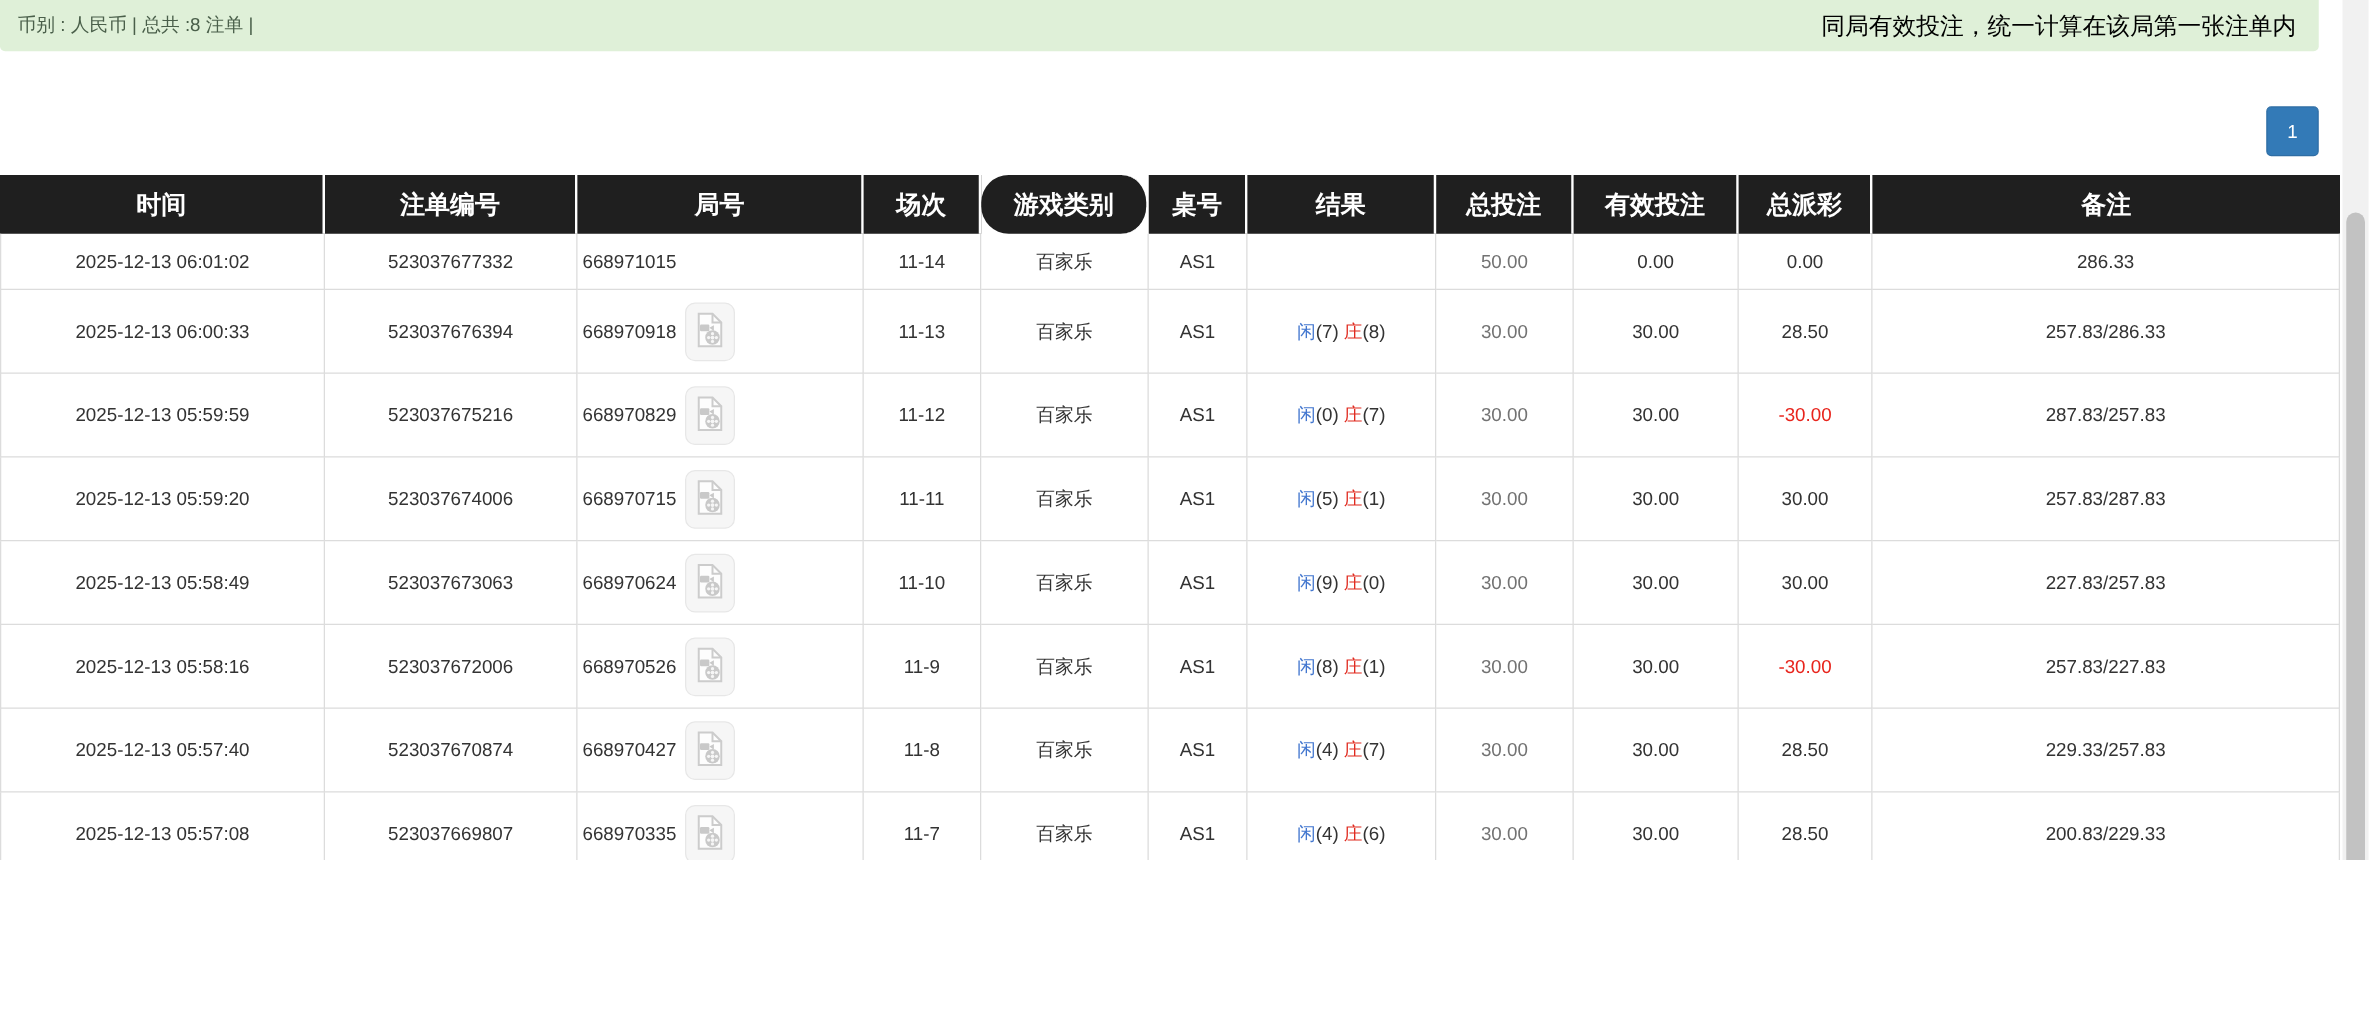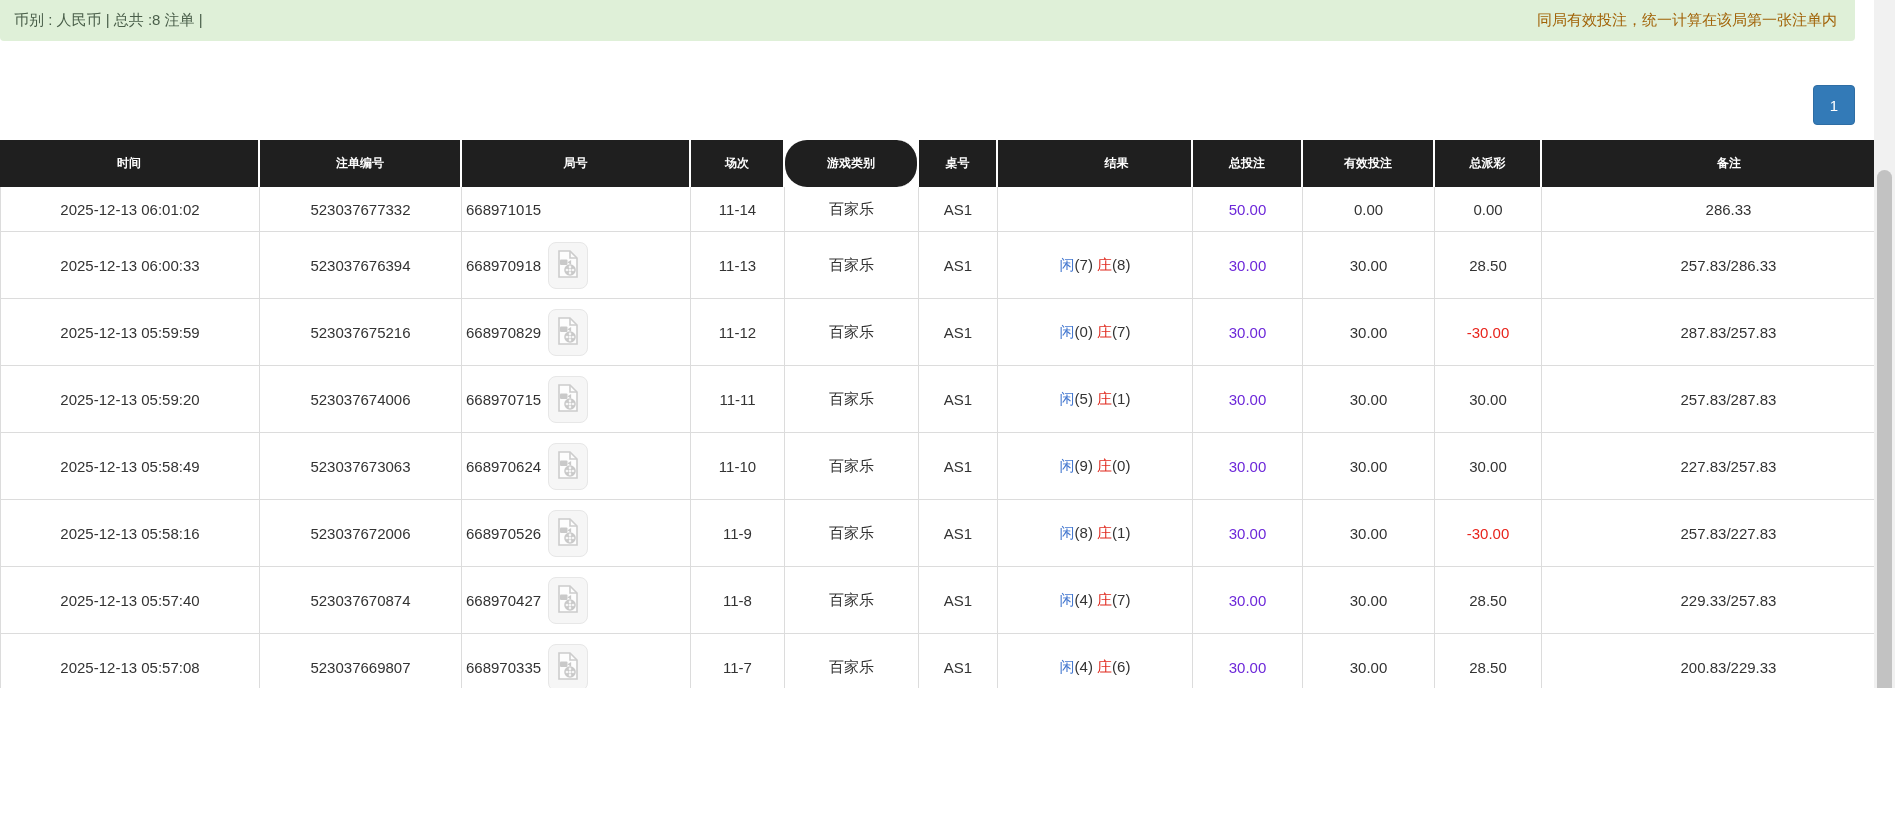--- a/index.html
+++ b/index.html
@@ -4,42 +4,42 @@
 <style>
   html,body{margin:0;padding:0;}
   body{font-family:"Liberation Sans","DejaVu Sans",sans-serif;background:#fff;}
   .page{position:relative;width:1895px;height:688px;background:#fff;overflow:hidden;}
 
   
   .alert-bar{width:1855px;height:41px;background:#dff0d8;border-radius:0 0 4px 4px;
     display:flex;align-items:center;justify-content:space-between;box-sizing:border-box;
     padding:0 18px 0 14px;}
   .alert-left{color:#4a5f4a;font-size:15px;}
-  .alert-right{color:#a16207;font-size:15px;}
+  .alert-right{color:#000000;font-size:19px;}
 
   
   .pager-row{width:1855px;height:40px;margin-top:44px;margin-bottom:15px;position:relative;}
   .page-btn{position:absolute;right:0;top:0;width:42px;height:40px;background:#337ab7;
     color:#fff;font-size:15px;border:1px solid #2e6da4;border-radius:4px;
     display:flex;align-items:center;justify-content:center;box-sizing:border-box;cursor:pointer;}
 
   
   table{border-collapse:separate;border-spacing:0;table-layout:fixed;width:1852px;}
-  th{background:#1f1f1f;color:#fff;font-size:12px;font-weight:bold;height:47px;
+  th{background:#1f1f1f;color:#fff;font-size:20px;font-weight:bold;height:47px;
     border-right:2px solid #fff;padding:0;text-align:center;}
   th:last-child{border-right:none;}
   tbody td{border-bottom:1px solid #dcdcdc;border-right:1px solid #dcdcdc;
     text-align:center;font-size:15px;color:#333;padding:0 4px;box-sizing:border-box;}
   tbody td:first-child{border-left:1px solid #dcdcdc;}
   tr.short-row{height:45px;}
   tr.tall-row{height:67px;}
   .round-wrap{display:flex;align-items:center;justify-content:flex-start;gap:7px;}
   .video-btn{width:40px;height:47px;background:#f6f6f6;border:1px solid #e7e7e7;border-radius:8px;
     display:flex;align-items:center;justify-content:center;cursor:pointer;padding:0;}
-  .blue-amt{color:#6d28d9;}
+  .blue-amt{color:#737373;}
   .neg{color:#e8241c;}
   .res-p{color:#4377cf;}
   .res-b{color:#e02b20;}
 
   
   tr.totals{height:45px;}
   tr.totals td{background:#9a9a9a;color:#fff;border:none;border-right:2px solid #fff;
     border-bottom:2px solid #fff;font-size:15px;}
   tr.totals td:last-child{border-right:none;}
   tr.totals:last-child td{border-bottom:none;}
@@ -69,21 +69,21 @@
 
   <table>
     <thead>
       <tr id="header-row">
           <th style="width: 258px;">时间</th>
           <th style="width: 200px;">注单编号</th>
           <th style="width: 227px;">局号</th>
           <th style="width: 92px;">场次</th>
           <th style="width: 132px; border-radius: 22px;">游戏类别</th>
           <th style="width: 77px;">桌号</th>
-          <th style="width: 149px; padding-left: 44px;">结果</th>
+          <th style="width: 149px;">结果</th>
           <th style="width: 108px;">总投注</th>
           <th style="width: 130px; margin-left: 48px;">有效投注</th>
           <th style="width: 105px;">总派彩</th>
           <th style="width: 374px;">备注</th>
         </tr>
     </thead>
     <tbody id="table-body">
         <tr class="short-row">
           <td>2025-12-13 06:01:02</td>
           <td>523037677332</td>

